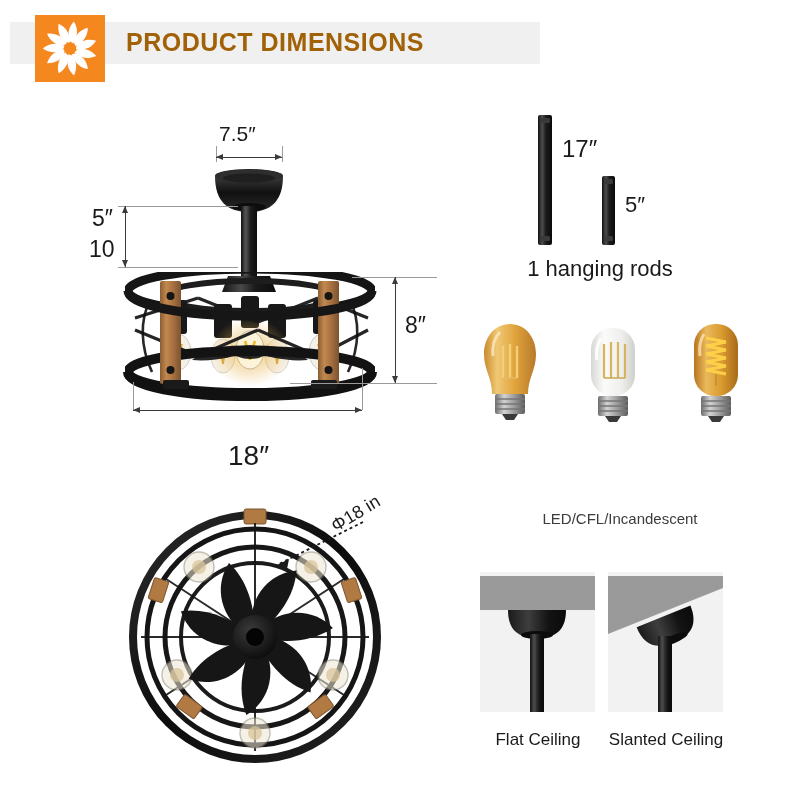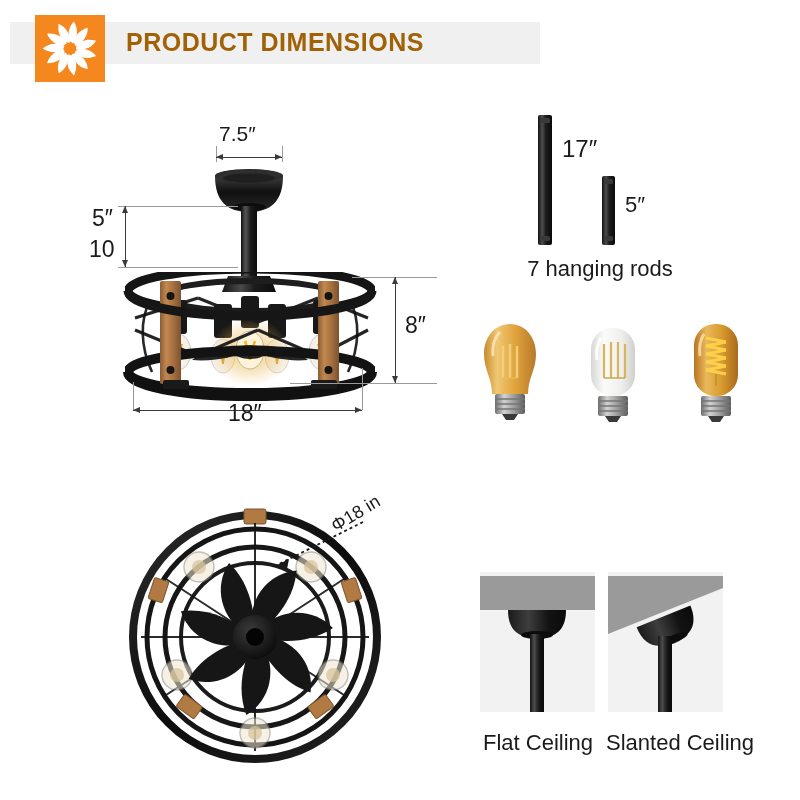--- a/index.html
+++ b/index.html
@@ -29,21 +29,21 @@
   .arw-r{border-top:3.5px solid transparent;border-bottom:3.5px solid transparent;border-left:7px solid #3a3a3a;}
   .arw-u{border-left:3.5px solid transparent;border-right:3.5px solid transparent;border-bottom:7px solid #3a3a3a;}
   .arw-d{border-left:3.5px solid transparent;border-right:3.5px solid transparent;border-top:7px solid #3a3a3a;}
   .dimtext{position:absolute;color:#1a1a1a;white-space:nowrap;font-weight:400;}
 
   
   .caption{position:absolute;text-align:center;color:#1a1a1a;white-space:nowrap;}
   .cap-lg{font-size:22px;}
   .cap-xl{font-size:26px;}
   .cap-sm{font-size:15px;color:#3c3c3c;}
-  .cap-md{font-size:22px;}
+  .cap-md{font-size:17px;}
 
   
   .ceil-panel{position:absolute;background:#f2f2f2;overflow:hidden;}
   .ceil-panel svg{display:block;width:100%;height:100%;}
 
   svg{overflow:visible;}
 </style>
 </head>
 <body>
 
@@ -203,21 +203,21 @@
     <div class="arw arw-u" style="left:391.5px;top:277px;"></div>
     <div class="arw arw-d" style="left:391.5px;top:376px;"></div>
     <div class="dimtext" style="left:405px;top:312px;font-size:23px;">8″</div>
 
     
     <div class="ext" style="left:133px;top:382px;width:1px;height:28px;"></div>
     <div class="ext" style="left:362px;top:368px;width:1px;height:42px;"></div>
     <div class="dimline-h" style="left:133px;top:410px;width:229px;"></div>
     <div class="arw arw-l" style="left:133px;top:406.5px;"></div>
     <div class="arw arw-r" style="left:355px;top:406.5px;"></div>
-    <div class="dimtext" style="left:228px;top:400px;font-size:23px;">18″</div>
+    <div class="dimtext" style="left:228px;top:440px;font-size:28px;">18″</div>
   </div>
 
   <div style="position:absolute;left:470px;top:110px;width:320px;height:180px;">
     <svg width="320" height="180" viewBox="0 0 320 180">
       <defs>
         <linearGradient id="rodG" x1="0" y1="0" x2="1" y2="0">
           <stop offset="0" stop-color="#111"></stop>
           <stop offset="0.3" stop-color="#4e4e4e"></stop>
           <stop offset="0.55" stop-color="#1d1d1d"></stop>
           <stop offset="1" stop-color="#0a0a0a"></stop>
@@ -228,21 +228,21 @@
       <rect x="70" y="8" width="10" height="5" rx="1.5" fill="#3a3a3a"></rect>
       <rect x="70" y="126" width="10" height="5" rx="1.5" fill="#3a3a3a"></rect>
 
       <rect x="132" y="66" width="13" height="69" rx="2" fill="url(#rodG)"></rect>
       <rect x="134" y="69" width="9" height="5" rx="1.5" fill="#3a3a3a"></rect>
       <rect x="134" y="126" width="9" height="5" rx="1.5" fill="#3a3a3a"></rect>
     </svg>
     <div class="dimtext" style="left:92px;top:25px;font-size:24px;">17″</div>
     <div class="dimtext" style="left:155px;top:82px;font-size:22px;">5″</div>
   </div>
-  <div class="caption cap-lg" style="left:470px;top:256px;width:260px;">7 hanging rods</div>
+  <div class="caption cap-lg" style="left:470px;top:256px;width:260px;">1 hanging rods</div>
 
   <div style="position:absolute;left:470px;top:312px;width:320px;height:140px;">
     <svg width="320" height="140" viewBox="0 0 320 140">
       <defs>
         <linearGradient id="amber1" x1="0" y1="0" x2="1" y2="0">
           <stop offset="0" stop-color="#c98a2c"></stop>
           <stop offset="0.25" stop-color="#f0c875"></stop>
           <stop offset="0.6" stop-color="#e0a33c"></stop>
           <stop offset="1" stop-color="#b8792a"></stop>
         </linearGradient>
@@ -303,20 +303,21 @@
         </g>
         <path d="M246 62 L246 74" stroke="#c99330" stroke-width="2"></path>
         <rect x="231" y="84" width="30" height="20" rx="2" fill="url(#baseG)"></rect>
         <g stroke="#767676" stroke-width="1.4">
           <path d="M231 89 L261 89 M231 94 L261 94 M231 99 L261 99"></path>
         </g>
         <path d="M238 104 L254 104 L250 110 L242 110 Z" fill="#3a3a3a"></path>
       </g>
     </svg>
   </div>
+  <div class="caption cap-sm" style="left:470px;top:510px;width:300px;">LED/CFL/Incandescent</div>
 
   <div style="position:absolute;left:105px;top:495px;width:300px;height:280px;">
     <svg width="300" height="280" viewBox="0 0 300 280">
       <defs>
         <linearGradient id="ringG" x1="0" y1="0" x2="1" y2="1">
           <stop offset="0" stop-color="#2c2c2c"></stop>
           <stop offset="0.5" stop-color="#0c0c0c"></stop>
           <stop offset="1" stop-color="#232323"></stop>
         </linearGradient>
         <radialGradient id="hubG" cx="0.4" cy="0.35" r="0.7">

